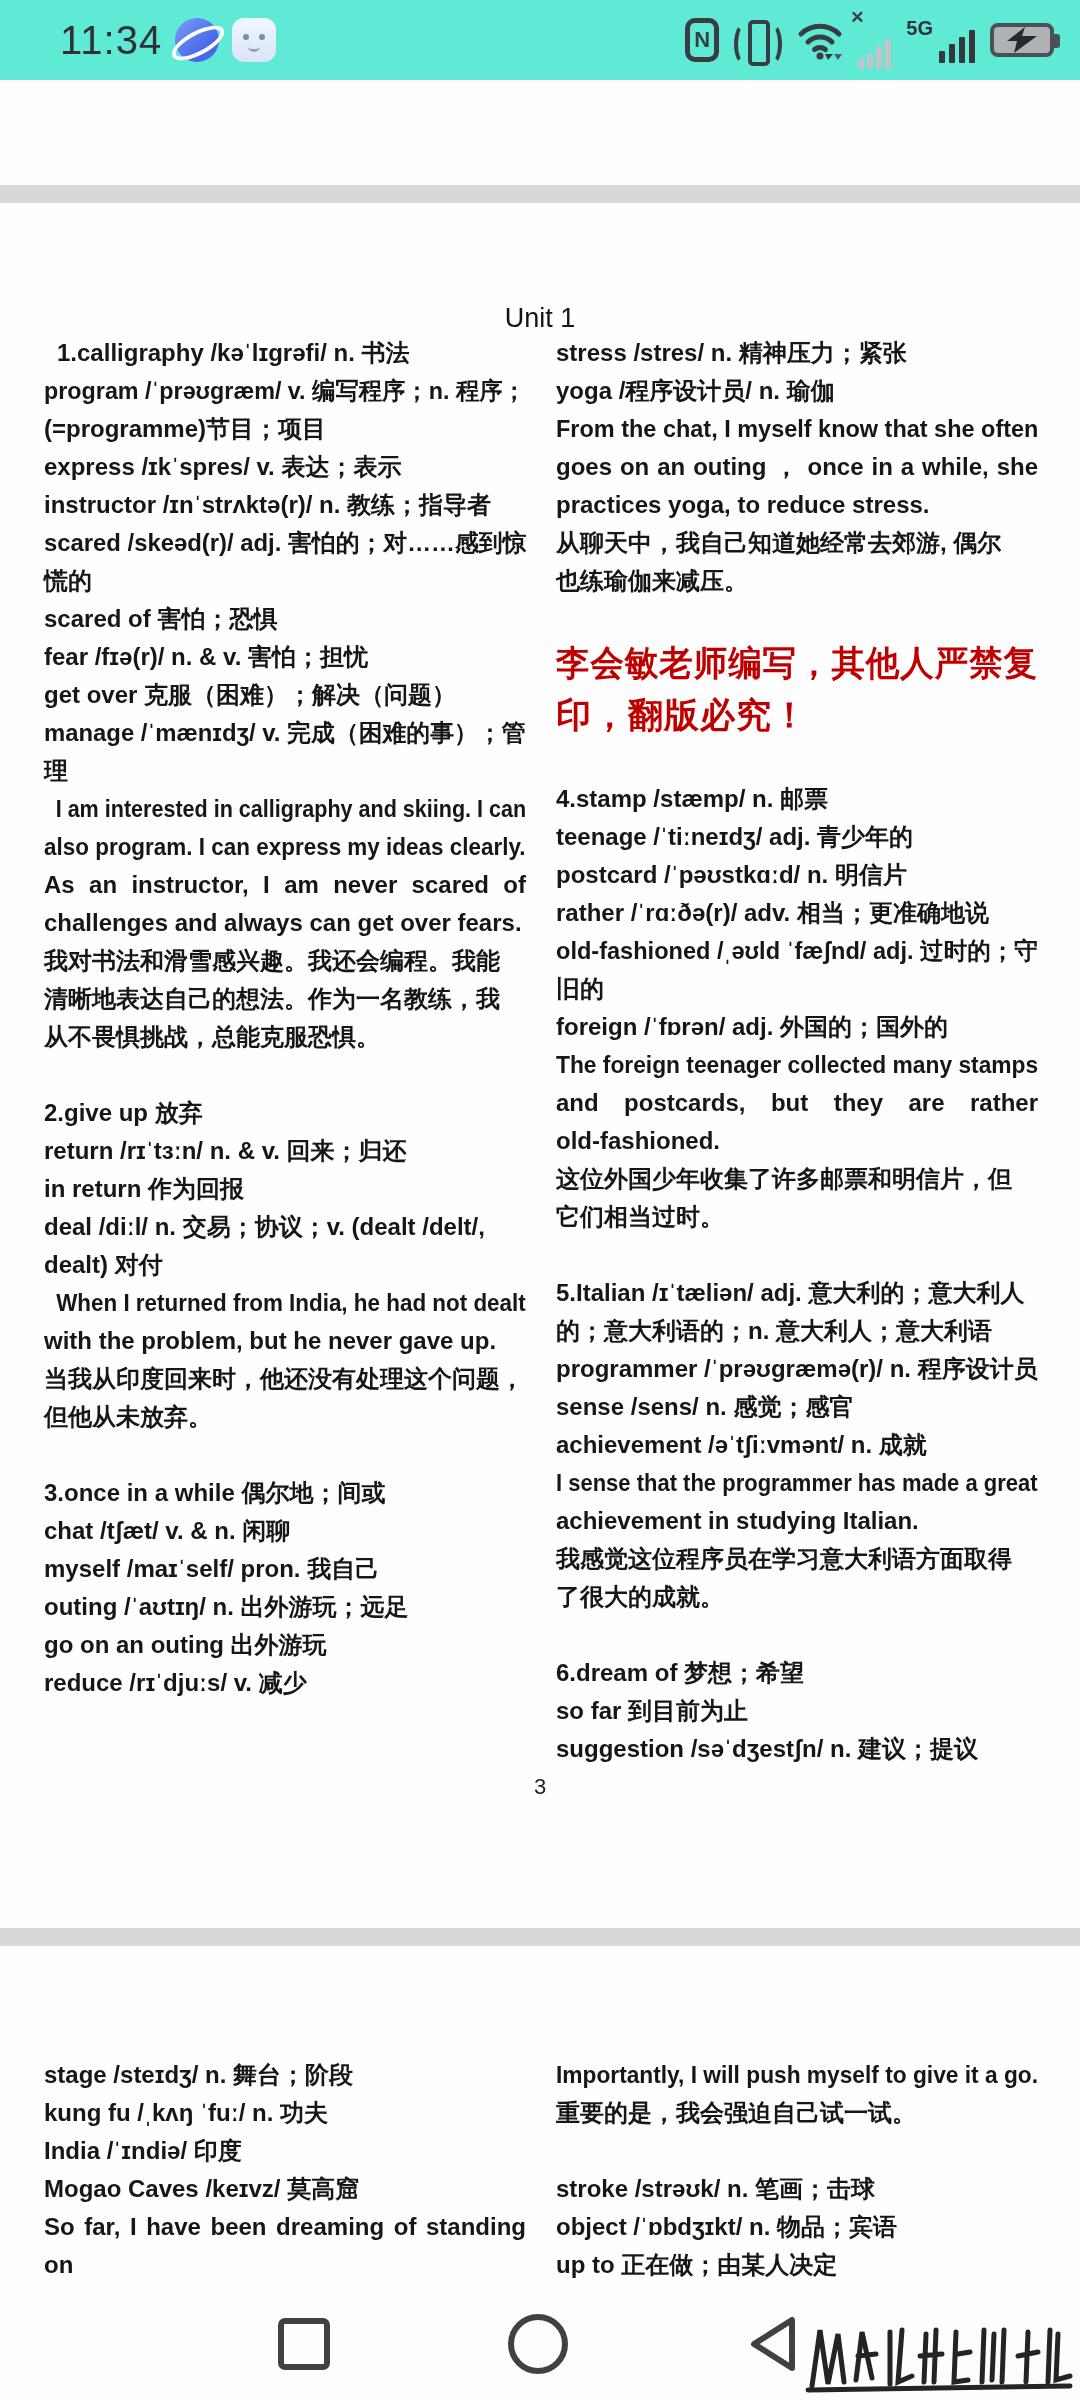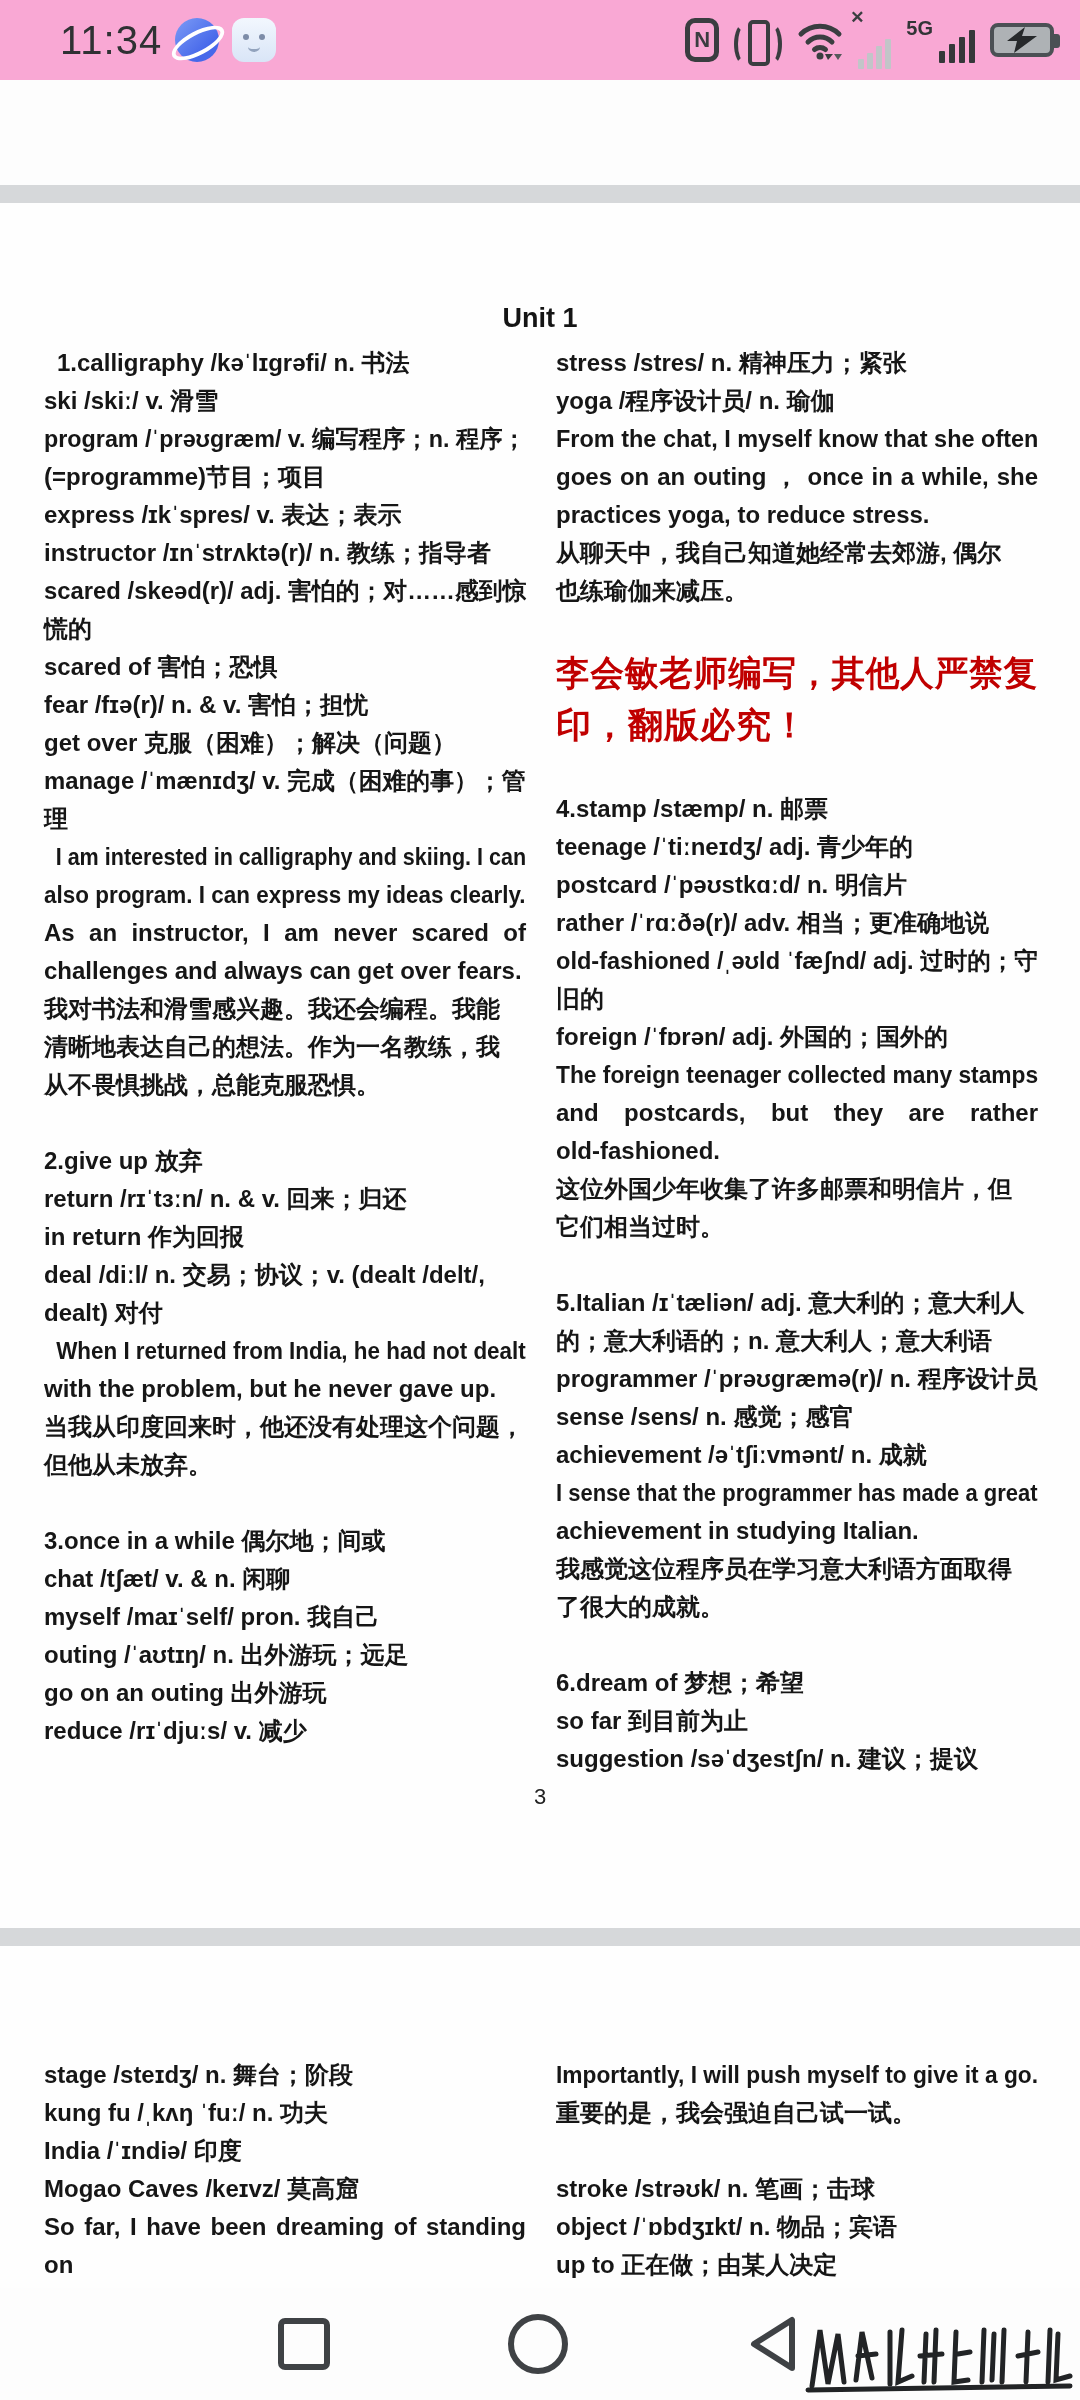--- a/index.html
+++ b/index.html
@@ -3,21 +3,21 @@
 <meta charset="utf-8">
 <style>
   html,body{margin:0;padding:0}
   body{
     width:1080px;height:2400px;position:relative;overflow:hidden;
     background:#e9ebed;font-family:"Liberation Sans",sans-serif;color:#1b1b1b;
   }
   
   .status-bar{
     height:80px;display:flex;align-items:center;justify-content:space-between;
-    padding:0 26px 0 60px;box-sizing:border-box;background:#f9a8d4;
+    padding:0 26px 0 60px;box-sizing:border-box;background:#5eead4;
   }
   .sb-left{display:flex;align-items:center;gap:13px}
   .time{font-size:40px;color:#2f3133;letter-spacing:1px}
   .app1{width:44px;height:44px;border-radius:50%;display:inline-block;position:relative;
     background:linear-gradient(135deg,#7c9cf6 0%,#4768ea 70%);}
   .app1::after{content:"";position:absolute;left:-6px;top:13px;width:50px;height:16px;
     border:4px solid #fff;border-radius:50%;transform:rotate(-28deg);}
   .app2{width:44px;height:44px;border-radius:12px;display:inline-block;position:relative;
     background:linear-gradient(180deg,#f2f7fe 0%,#d9e5f7 100%);}
   .app2::before{content:"";position:absolute;left:11px;top:16px;width:6px;height:6px;border-radius:50%;
@@ -42,21 +42,21 @@
   .sig5g .b{width:6px;background:#35383a;border-radius:1px}
   .battery{position:relative;width:64px;height:34px;border:4px solid #4b5054;border-radius:8px;
     background:#aeb2b5;box-sizing:border-box;display:flex;align-items:center;justify-content:center}
   .battery::after{content:"";position:absolute;right:-10px;top:7px;width:6px;height:14px;background:#4b5054;border-radius:0 3px 3px 0}
   
   .prev-strip{height:105px;background:#fdfdfd}
   .page-divider{height:18px;background:#d6d8da}
   .page{background:#fefefe;box-sizing:border-box}
   .page3{height:1725px;padding-top:100px}
   .page4{height:454px;padding-top:110px}
-  .doc-title{margin:0 0 10px 0;text-align:center;font-size:27px;font-weight:700;color:#141414}
+  .doc-title{margin:0 0 0 0;text-align:center;font-size:27px;font-weight:400;color:#141414}
   .columns{display:flex;gap:30px;padding:0 44px}
   .col{width:482px;flex:0 0 482px}
   .line{min-height:38px;line-height:38px;font-size:24px;font-weight:700;white-space:nowrap;color:#161616}
   .line.in{padding-left:13px}
   .line.j{white-space:normal;text-align:justify;text-align-last:justify}
   .line.blank{height:38px}
   .line.warn{font-family:"Liberation Serif",serif;font-size:35px;line-height:52px;min-height:52px;
     color:#c00000;font-weight:700;letter-spacing:1px;white-space:nowrap}
   .pagenum{text-align:center;font-size:22px;margin-top:6px;color:#222;font-weight:400}
   
@@ -113,21 +113,20 @@
   </header>
 
   <div class="prev-strip"></div>
   <div class="page-divider"></div>
 
   <main class="page page3">
     <h1 class="doc-title">Unit 1</h1>
     <div class="columns">
       <div class="col">
           <div class="line in">1.calligraphy /kəˈlɪɡrəfi/ n. 书法</div>
-          <div class="line">ski /skiː/ v. 滑雪</div>
           <div class="line" style="transform-origin: left center; transform: scaleX(0.971774);">program /ˈprəʊɡræm/ v. 编写程序；n. 程序；</div>
           <div class="line">(=programme)节目；项目</div>
           <div class="line">express /ɪkˈspres/ v. 表达；表示</div>
           <div class="line">instructor /ɪnˈstrʌktə(r)/ n. 教练；指导者</div>
           <div class="line" style="transform-origin: left center; transform: scaleX(0.993814);">scared /skeəd(r)/ adj. 害怕的；对……感到惊</div>
           <div class="line">慌的</div>
           <div class="line">scared of 害怕；恐惧</div>
           <div class="line">fear /fɪə(r)/ n. &amp; v. 害怕；担忧</div>
           <div class="line">get over 克服（困难）；解决（问题）</div>
           <div class="line" style="transform-origin: left center; transform: scaleX(0.993814);">manage /ˈmænɪdʒ/ v. 完成（困难的事）；管</div>

